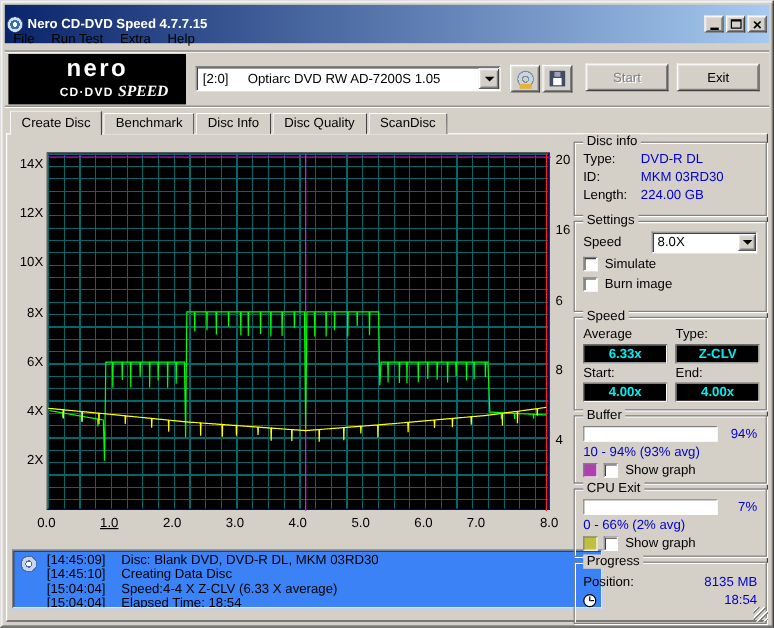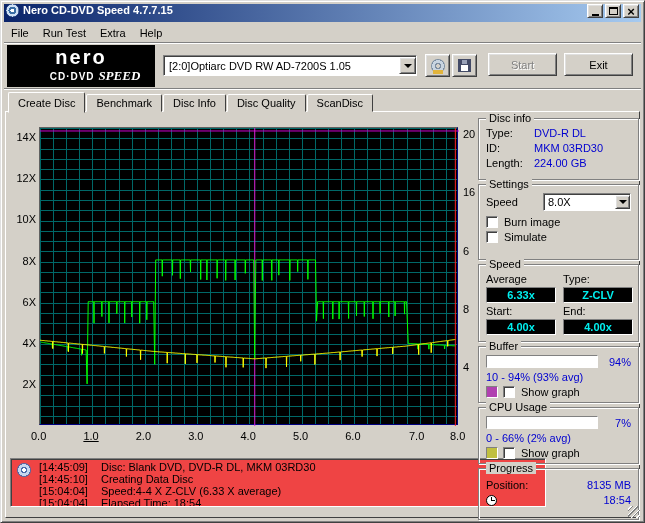--- a/index.html
+++ b/index.html
@@ -10,21 +10,21 @@
   }
   .window {
     position: relative; width: 645px; height: 523px; background: #d4d0c8;
     border: 1px solid #404040; border-top-color: #dfdfdf; border-left-color: #dfdfdf;
     box-shadow: inset 1px 1px 0 #fff, inset -1px -1px 0 #808080;
   }
   
   .titlebar {
     position: absolute; top: 3px; left: 3px; right: 3px; height: 18px;
     background: linear-gradient(to right, #0a246a, #a6caf0);
-    display: flex; align-items: flex-start; padding: 0 2px; color: #fff;
+    display: flex; align-items: center; padding: 16px 2px; color: #fff;
   }
   .titlebar .title { font-weight: bold; margin-left: 4px; flex: 1; white-space: nowrap; }
   .appicon { width: 13px; height: 13px; border-radius: 50%;
     background: radial-gradient(circle at 50% 50%, #fff 0 2px, #3a6ea5 2px 4px, #cfe0f5 4px 6px, #5a7aa5 6px 7px); }
   .tbtn {
     width: 16px; height: 14px; margin-left: 2px; background: #d4d0c8;
     border: 1px solid; border-color: #fff #404040 #404040 #fff;
     box-shadow: inset 1px 1px 0 #dfdfdf, inset -1px -1px 0 #808080;
     display: flex; align-items: center; justify-content: center; color: #000;
   }
@@ -45,21 +45,21 @@
     color: #fff; text-align: center; overflow: hidden;
   }
   .nero-logo .l1 { font-size: 20px; font-weight: bold; letter-spacing: 2px; line-height: 22px; margin-top: 1px; }
   .nero-logo .l2 { font-size: 10px; font-weight: bold; letter-spacing: 1px; padding-left: 28px; }
   .nero-logo .l2 .speed { font-family: "Liberation Serif", serif; font-style: italic; font-size: 13px; letter-spacing: 0; }
   .combo {
     position: absolute; left: 159px; top: 12px; width: 254px; height: 21px; background: #fff;
     border: 1px solid; border-color: #808080 #fff #fff #808080; box-shadow: inset 1px 1px 0 #404040;
     display: flex; align-items: center; padding-left: 5px;
   }
-  .combo .bus { }
+  .combo .bus { margin-right: 16px; }
   .combo-arrow-btn {
     margin-left: auto; width: 17px; height: 17px; background: #d4d0c8;
     border: 1px solid; border-color: #fff #404040 #404040 #fff;
     box-shadow: inset 1px 1px 0 #dfdfdf, inset -1px -1px 0 #808080;
     display: flex; align-items: center; justify-content: center;
   }
   .arr-down { width: 0; height: 0; border-left: 4px solid transparent; border-right: 4px solid transparent; border-top: 4px solid #000; }
   .toolbtn {
     position: absolute; top: 11px; width: 25px; height: 23px; background: #d4d0c8;
     border: 1px solid; border-color: #fff #404040 #404040 #fff;
@@ -99,21 +99,21 @@
     background-image:
       repeating-linear-gradient(to right, #006868 0 1px, transparent 1px 13.09px),
       repeating-linear-gradient(to bottom, #006868 0 1px, transparent 1px 10.28px);
     border: 1px solid; border-color: #606060 #000080 #000080 #606060;
   }
   #plot svg { position: absolute; left: 0; top: 0; }
   .ax-label { position: absolute; white-space: nowrap; }
   .ax-left { width: 26px; text-align: right; }
   
   .logbox {
-    position: absolute; left: 4px; top: 346px; width: 536px; height: 49px; background: #ef4444;
+    position: absolute; left: 4px; top: 346px; width: 492px; height: 49px; background: #3b82f6;
     border: 1px solid; border-color: #808080 #fff #fff #808080; box-shadow: inset 1px 1px 0 #404040;
     padding: 3px 0 2px 4px; overflow: hidden;
   }
   .logicon { position: absolute; left: 6px; top: 4px; width: 14px; height: 14px; border-radius: 50%;
     background: radial-gradient(circle at 50% 50%, #fff 0 2px, #4a6aaa 2px 3px, #c6d6ee 3px 6px, #4a6aaa 6px 7px); }
   .logline { display: flex; line-height: 11px; margin-bottom: 1px; padding-left: 24px; white-space: nowrap; }
   .logline .t { width: 62px; flex: none; }
   
   #side { position: absolute; left: 472px; top: 6px; width: 161px; }
   .groupbox {
@@ -235,21 +235,21 @@
         <span class="ax-label " style="left: 455px; top: 132.561px;">6</span>
         <span class="ax-label " style="left: 455px; top: 190.707px;">8</span>
         <span class="ax-label " style="left: 455px; top: 248.854px;">4</span>
         <span class="ax-label " style="left: 23px; top: 318px;">0.0</span>
         <span class="ax-label " style="left: 75.375px; top: 318px; text-decoration: underline;">1.0</span>
         <span class="ax-label " style="left: 127.75px; top: 318px;">2.0</span>
         <span class="ax-label " style="left: 180.125px; top: 318px;">3.0</span>
         <span class="ax-label " style="left: 232.5px; top: 318px;">4.0</span>
         <span class="ax-label " style="left: 284.875px; top: 318px;">5.0</span>
         <span class="ax-label " style="left: 337.25px; top: 318px;">6.0</span>
-        <span class="ax-label " style="left: 401px; top: 318px;">7.0</span>
+        <span class="ax-label " style="left: 381px; top: 318px;">7.0</span>
         <span class="ax-label " style="left: 442px; top: 318px;">8.0</span>
       </div>
 
     <div class="logbox">
       <span class="logicon"></span>
       <div class="logline">
         <span class="t">[14:45:09]</span>
         <span>Disc: Blank DVD, DVD-R DL, MKM 03RD30</span>
       </div>
       <div class="logline">
@@ -288,27 +288,27 @@
         <span class="gb-title">Settings</span>
         <div class="row">
           <span class="lbl">Speed</span>
           <span class="combo-s">
             <span>8.0X</span>
             <span class="combo-arrow-btn" style="margin-left:auto">
                 <span class="arr-down"></span>
               </span>
           </span>
         </div>
+        <div class="row">
+            <span class="cb"></span>
+            <span class="lbl">Simulate</span>
+          </div>
         <div class="row" style="margin-top:5px">
             <span class="cb"></span>
             <span class="lbl">Burn image</span>
-          </div>
-        <div class="row">
-            <span class="cb"></span>
-            <span class="lbl">Simulate</span>
           </div>
       </div>
 
       <div class="groupbox" style="height:78px">
         <span class="gb-title">Speed</span>
         <div class="speedgrid">
           <span class="lbl">Average</span>
           <span class="lbl">Type:</span>
           <span class="lcd">6.33x</span>
           <span class="lcd">Z-CLV</span>
@@ -329,21 +329,21 @@
             <span class="val">10 - 94% (93% avg)</span>
           </div>
         <div class="row" style="margin-top:1px">
           <span class="swatch" style="background: rgb(176, 64, 176);"></span>
           <span class="cb"></span>
           <span class="lbl">Show graph</span>
         </div>
       </div>
 
       <div class="groupbox" style="height:57px">
-        <span class="gb-title">CPU Usage</span>
+        <span class="gb-title">CPU Exit</span>
         <div class="row">
           <span class="pbar"><span class="fill" style="width: 7%;"></span></span>
           <span class="val right">7%</span>
         </div>
         <div class="row">
             <span class="val">0 - 66% (2% avg)</span>
           </div>
         <div class="row" style="margin-top:1px">
           <span class="swatch" style="background: rgb(192, 192, 64);"></span>
           <span class="cb"></span>

